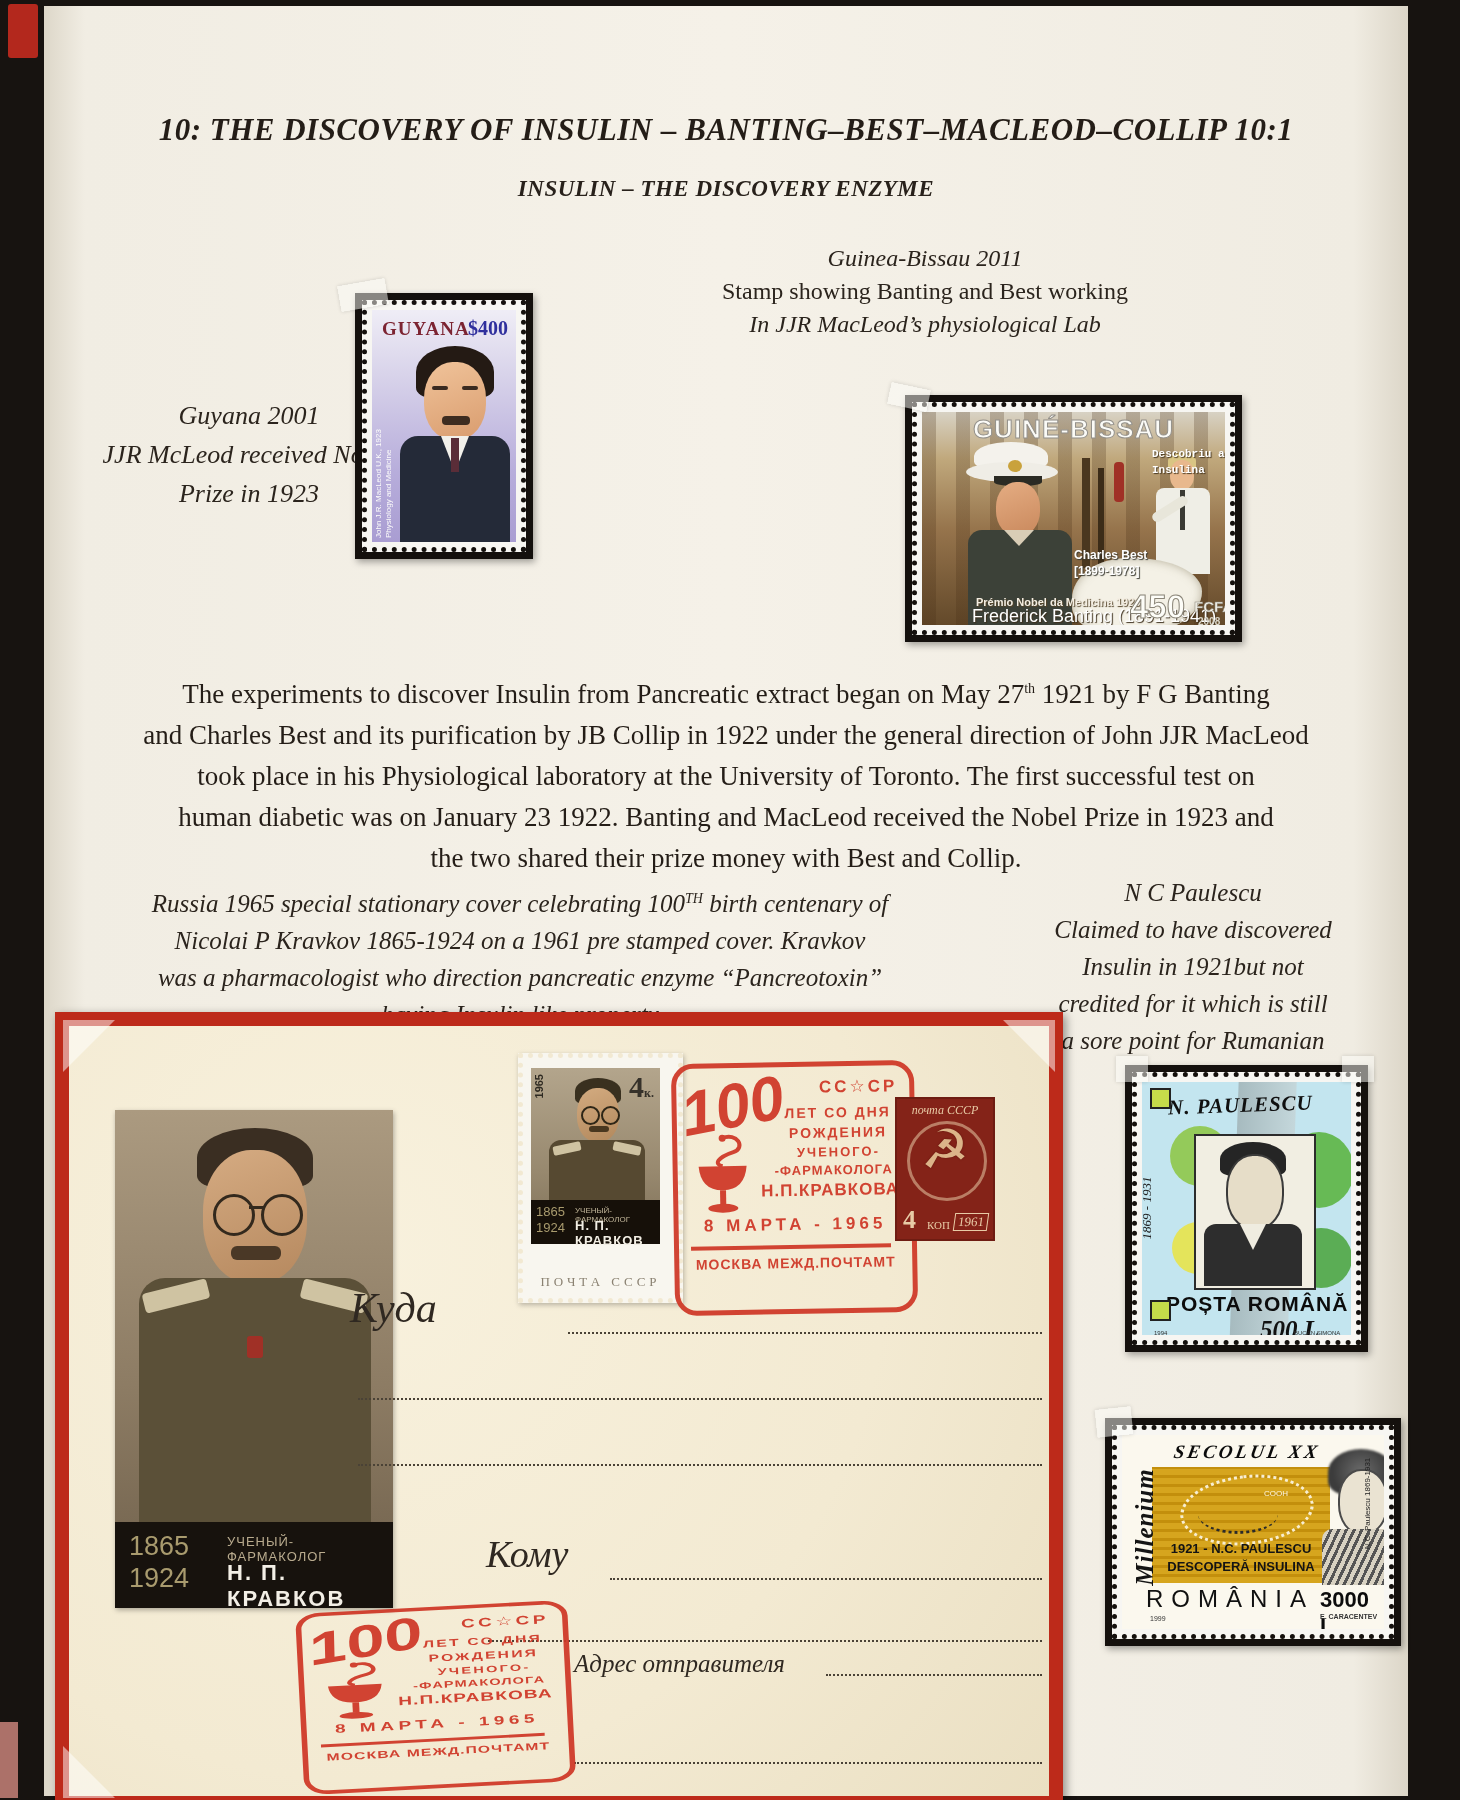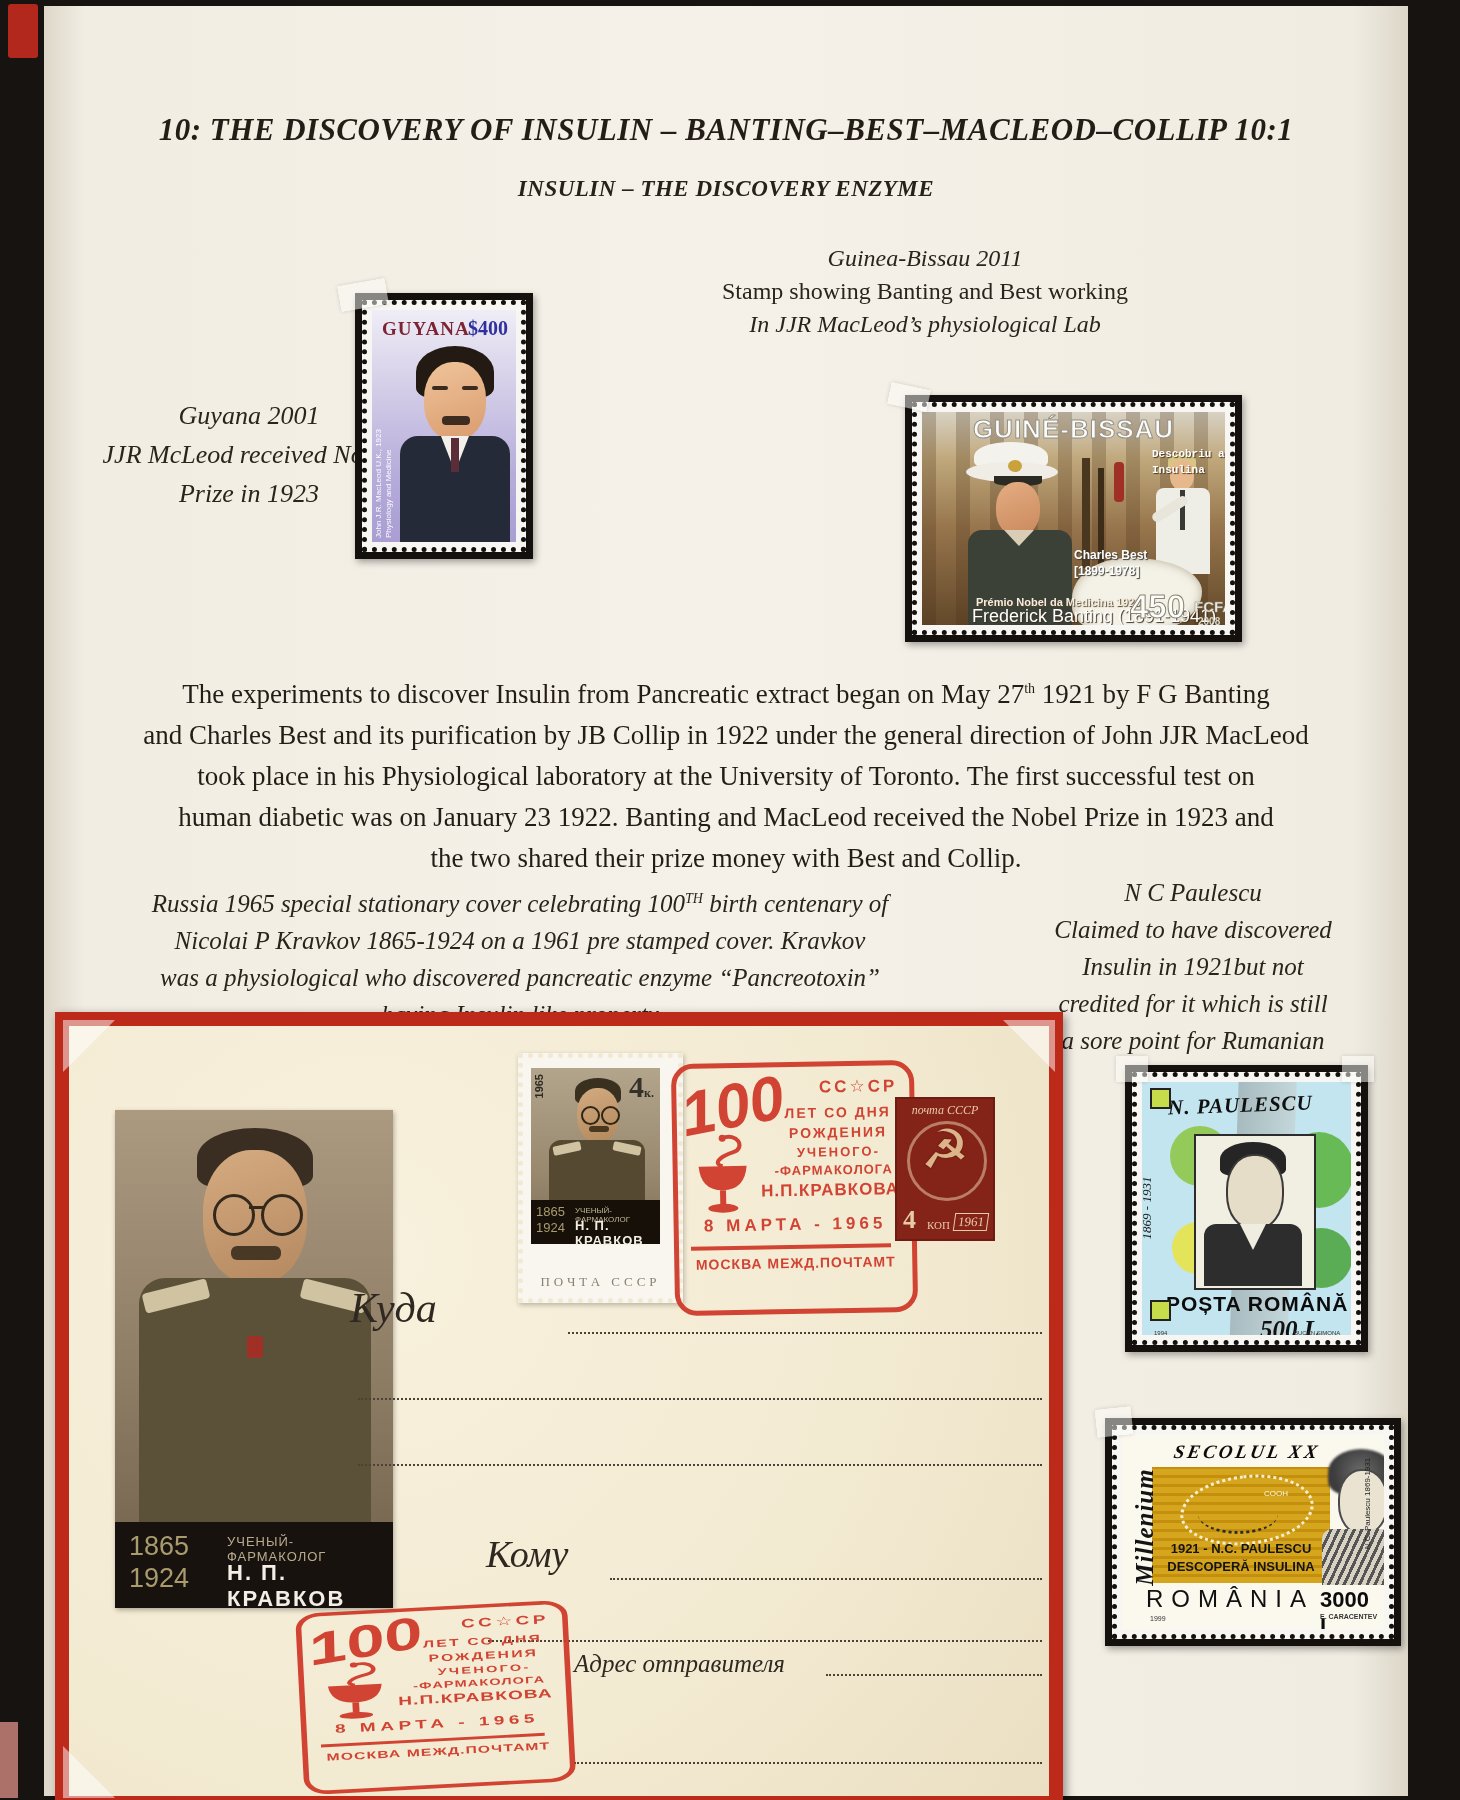--- a/index.html
+++ b/index.html
@@ -273,21 +273,21 @@
     <div><span>The experiments to discover Insulin from Pancreatic extract began on May 27</span><sup>th</sup><span> 1921 by F G Banting</span></div>
     <div>and Charles Best and its purification by JB Collip in 1922 under the general direction of John JJR MacLeod</div>
     <div>took place in his Physiological laboratory at the University of Toronto. The first successful test on</div>
     <div>human diabetic was on January 23 1922. Banting and MacLeod received the Nobel Prize in 1923 and</div>
     <div>the two shared their prize money with Best and Collip.</div>
   </div>
 
   <div class="abs cap cap-russia">
     <div><span>Russia 1965 special stationary cover celebrating 100</span><sup>TH</sup><span> birth centenary of</span></div>
     <div>Nicolai P Kravkov 1865-1924 on a 1961 pre stamped cover. Kravkov</div>
-    <div>was a physiological who discovered pancreatic enzyme “Pancreotoxin”</div>
+    <div>was a pharmacologist who direction pancreatic enzyme “Pancreotoxin”</div>
     <div>having Insulin like property</div>
   </div>
 
   <div class="abs cap cap-paulescu">
     <div>N C Paulescu</div>
     <div>Claimed to have discovered</div>
     <div>Insulin in 1921but not</div>
     <div>credited for it which is still</div>
     <div>a sore point for Rumanian</div>
   </div>

